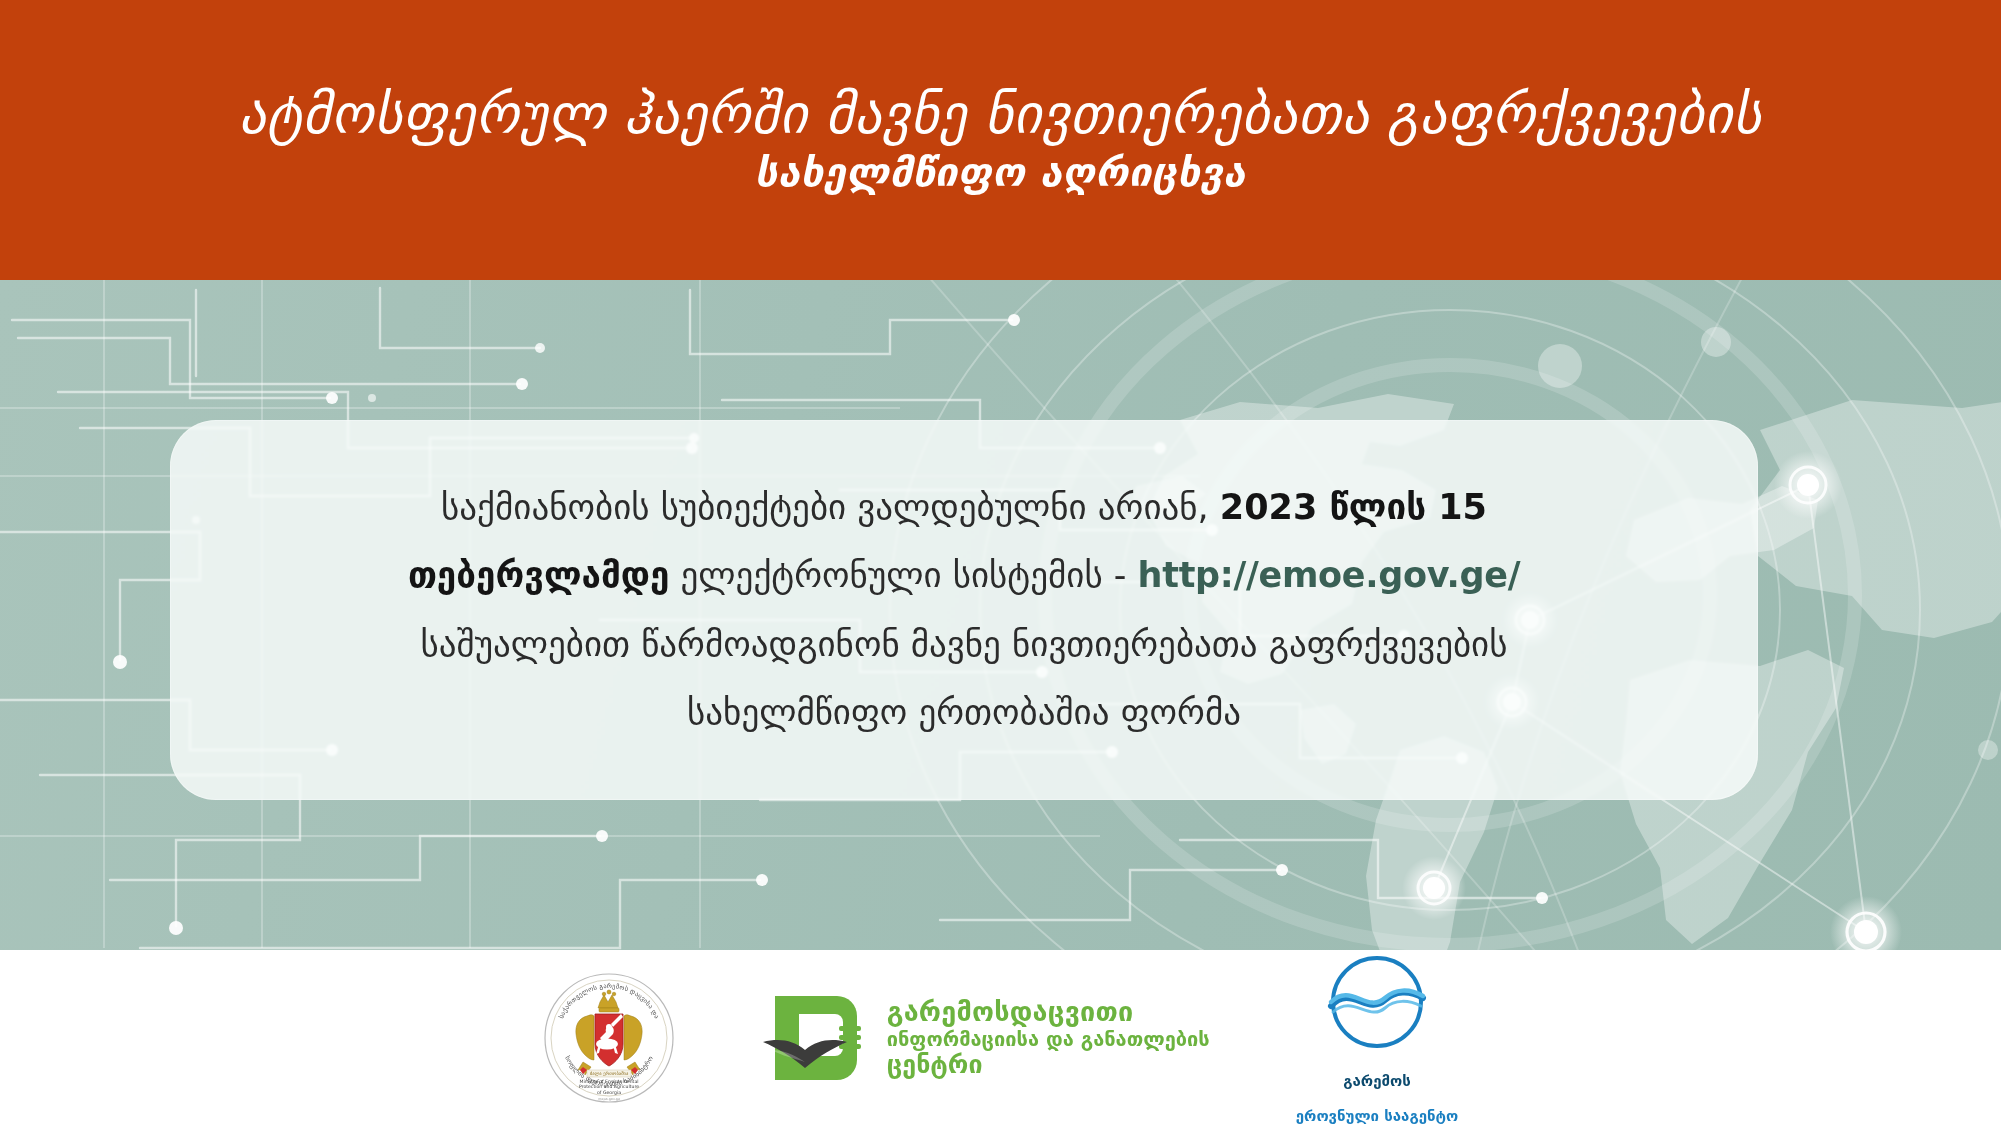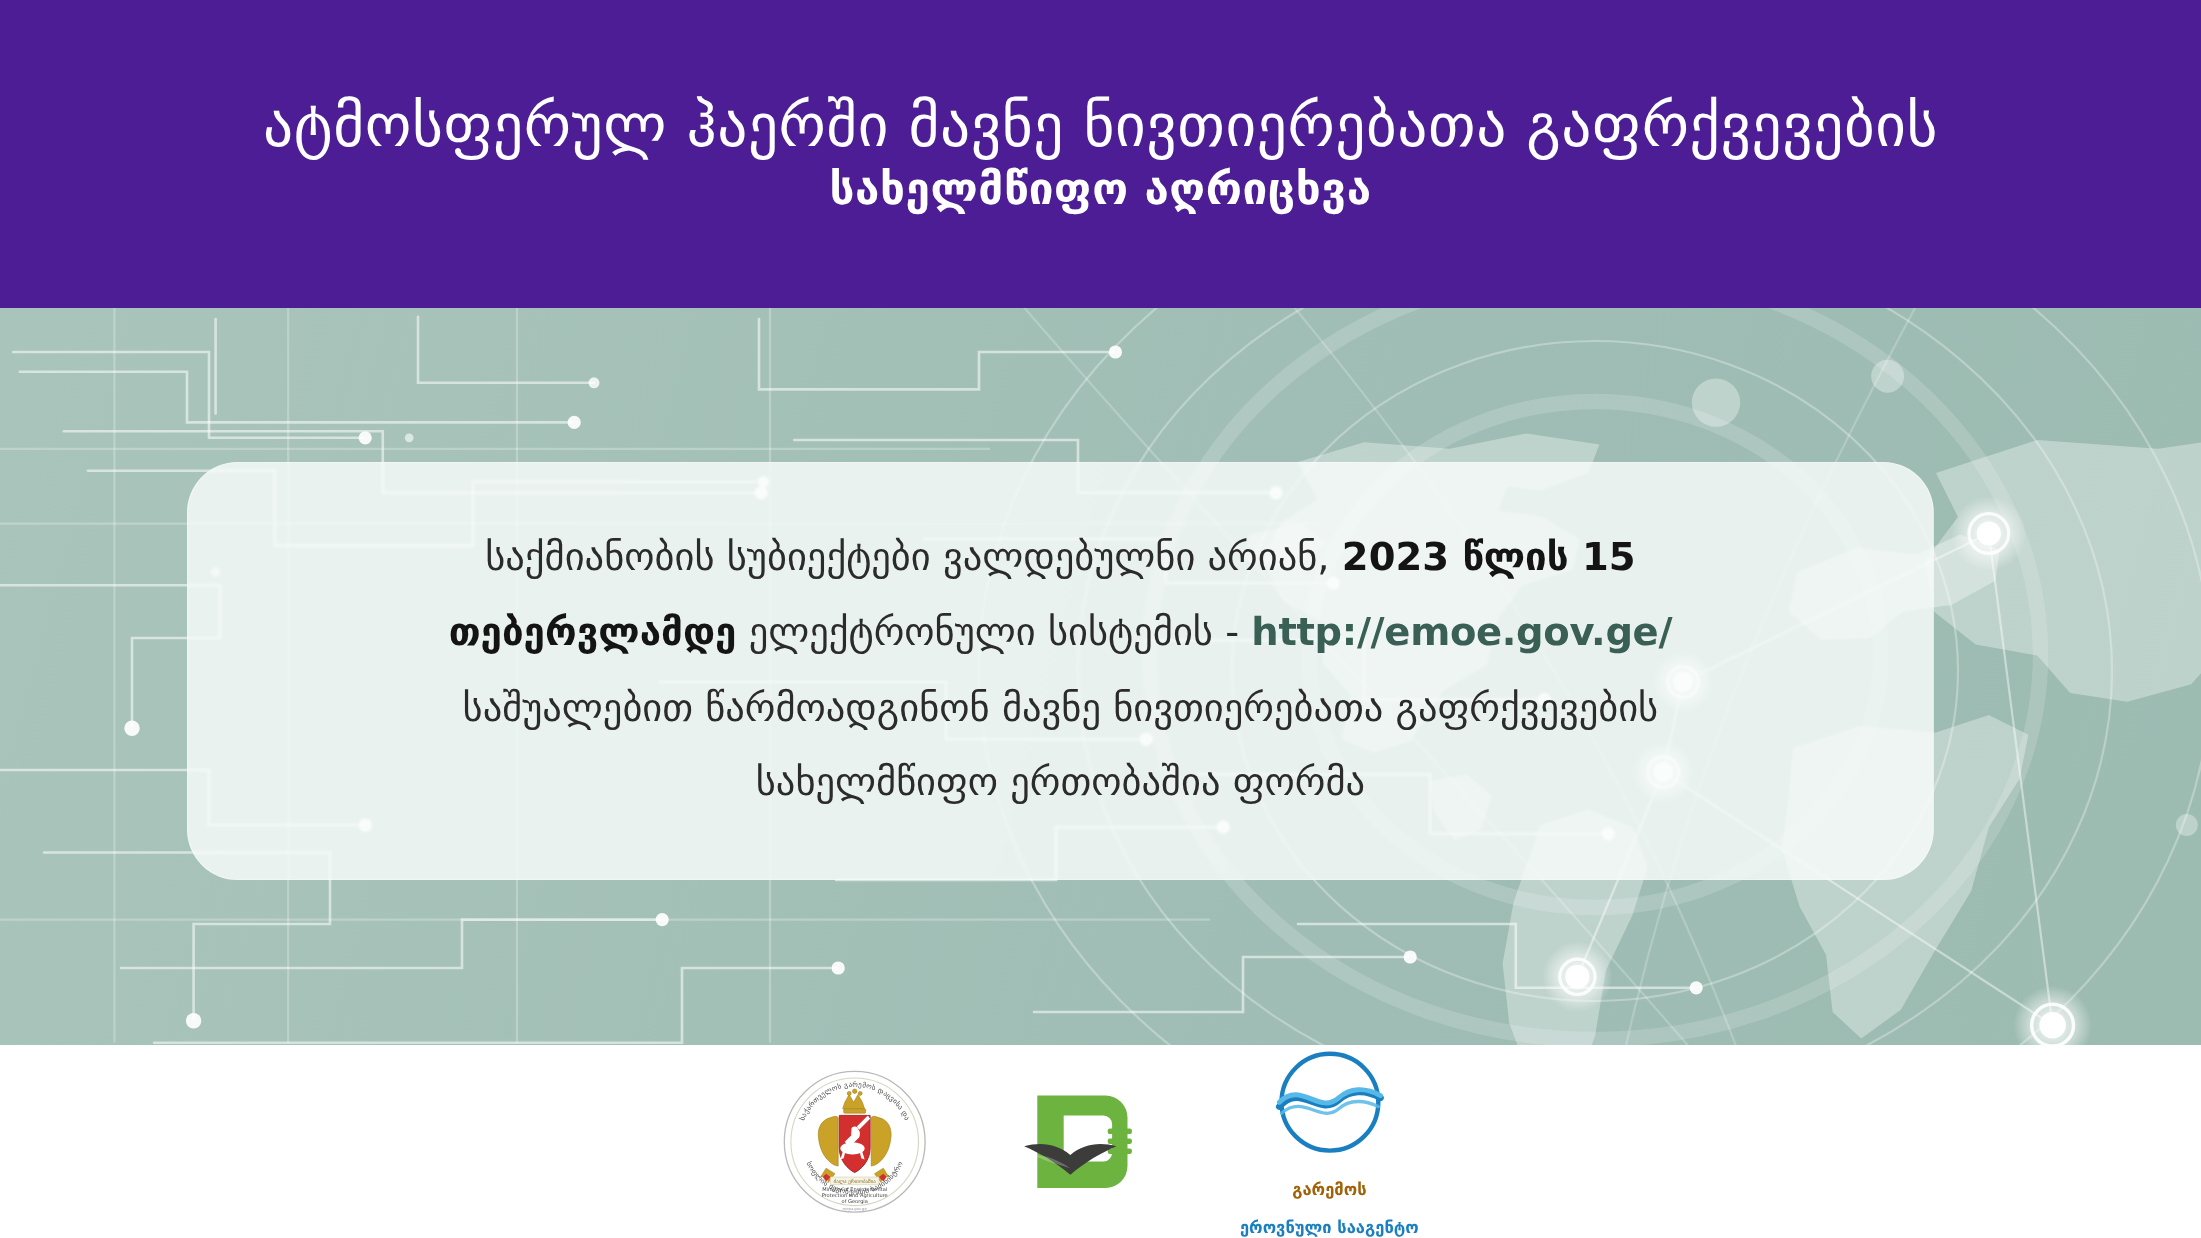--- a/index.html
+++ b/index.html
@@ -7,23 +7,24 @@
   body{
     width:2001px;height:1125px;overflow:hidden;
     font-family:"DejaVu Sans","Liberation Sans",sans-serif;
     background:#ffffff;
   }
   .stage{position:relative;width:2001px;height:1125px;overflow:hidden;background:#fff;}
 
   
   .header{
     position:absolute;left:0;top:0;width:2001px;height:280px;
-    background:#4c1d95;
+    background:#c2410c;
     display:flex;flex-direction:column;align-items:center;justify-content:center;
     z-index:8;
+    font-style:italic;
   }
   .header .t1{
     color:#ffffff;font-size:54px;line-height:1.12;font-weight:400;
     letter-spacing:.5px;text-align:center;white-space:nowrap;
   }
   .header .t2{
     color:#ffffff;font-size:40px;line-height:1.12;font-weight:700;
     letter-spacing:.5px;text-align:left;white-space:nowrap;margin-top:4px;
   }
 
@@ -68,21 +69,21 @@
   .eiec{display:flex;align-items:center;gap:14px;}
   .eiec .mark{width:112px;height:96px;}
   .eiec .words{display:flex;flex-direction:column;line-height:1.0;}
   .eiec .w1{font-size:27px;font-weight:700;color:#6cb33f;letter-spacing:.2px;}
   .eiec .w2{font-size:20px;font-weight:700;color:#6cb33f;margin-top:4px;}
   .eiec .w3{font-size:25px;font-weight:700;color:#6cb33f;margin-top:3px;}
 
   
   .nea{display:flex;flex-direction:column;align-items:center;}
   .nea .mark{width:104px;height:104px;}
-  .nea .n1{font-size:15px;font-weight:700;color:#a16207;margin-top:18px;}
+  .nea .n1{font-size:15px;font-weight:700;color:#0c4a6e;margin-top:18px;}
   .nea .n2{font-size:15px;font-weight:700;color:#1a7fc1;margin-top:17px;}
 </style>
 </head>
 <body>
 
 <div class="stage">
 
   <div class="header">
     <div class="t1">ატმოსფერულ ჰაერში მავნე ნივთიერებათა გაფრქვევების</div>
     <div class="t2">სახელმწიფო  აღრიცხვა</div>
@@ -312,20 +313,25 @@
         <path d="M14 6 h62 a20 20 0 0 1 20 20 v44 a20 20 0 0 1 -20 20 h-62 a0 0 0 0 1 0 0 z" fill="#6cb33f"></path>
         <path d="M38 24 h36 a8 8 0 0 1 8 8 v26 a8 8 0 0 1 -8 8 h-36 z" fill="#ffffff"></path>
         <g fill="#6cb33f">
           <rect x="78" y="36" width="22" height="5" rx="2"></rect>
           <rect x="78" y="45" width="22" height="5" rx="2"></rect>
           <rect x="78" y="54" width="22" height="5" rx="2"></rect>
         </g>
         <path d="M2 52 c16 -4 30 -2 42 8 c12 -10 26 -12 42 -8 c-14 6 -28 14 -42 26 c-14 -12 -28 -20 -42 -26 z" fill="#3c3c3b"></path>
         <path d="M10 60 c12 0 22 4 34 12 c-12 -4 -22 -6 -34 -12 z" fill="#ffffff" opacity="0.25"></path>
       </svg>
+      <div class="words">
+        <span class="w1">გარემოსდაცვითი</span>
+        <span class="w2">ინფორმაციისა და განათლების</span>
+        <span class="w3">ცენტრი</span>
+      </div>
     </div>
 
     <div class="logo nea">
       <svg class="mark" viewBox="0 0 104 104">
         <circle cx="52" cy="52" r="44" fill="none" stroke="#1a7fc1" stroke-width="4"></circle>
         <path d="M6 56 c20 -22 36 10 54 -6 c10 -9 24 -10 38 -2" fill="none" stroke="#1a7fc1" stroke-width="6" stroke-linecap="round"></path>
         <path d="M6 52 c20 -20 36 12 54 -4 c10 -9 24 -10 38 -2" fill="none" stroke="#56b9e8" stroke-width="4.5" stroke-linecap="round"></path>
         <path d="M8 62 c20 -18 36 10 52 -4 c10 -9 24 -8 36 -2" fill="none" stroke="#56b9e8" stroke-width="3" stroke-linecap="round" opacity="0.85"></path>
       </svg>
       <span class="n1">გარემოს</span>

